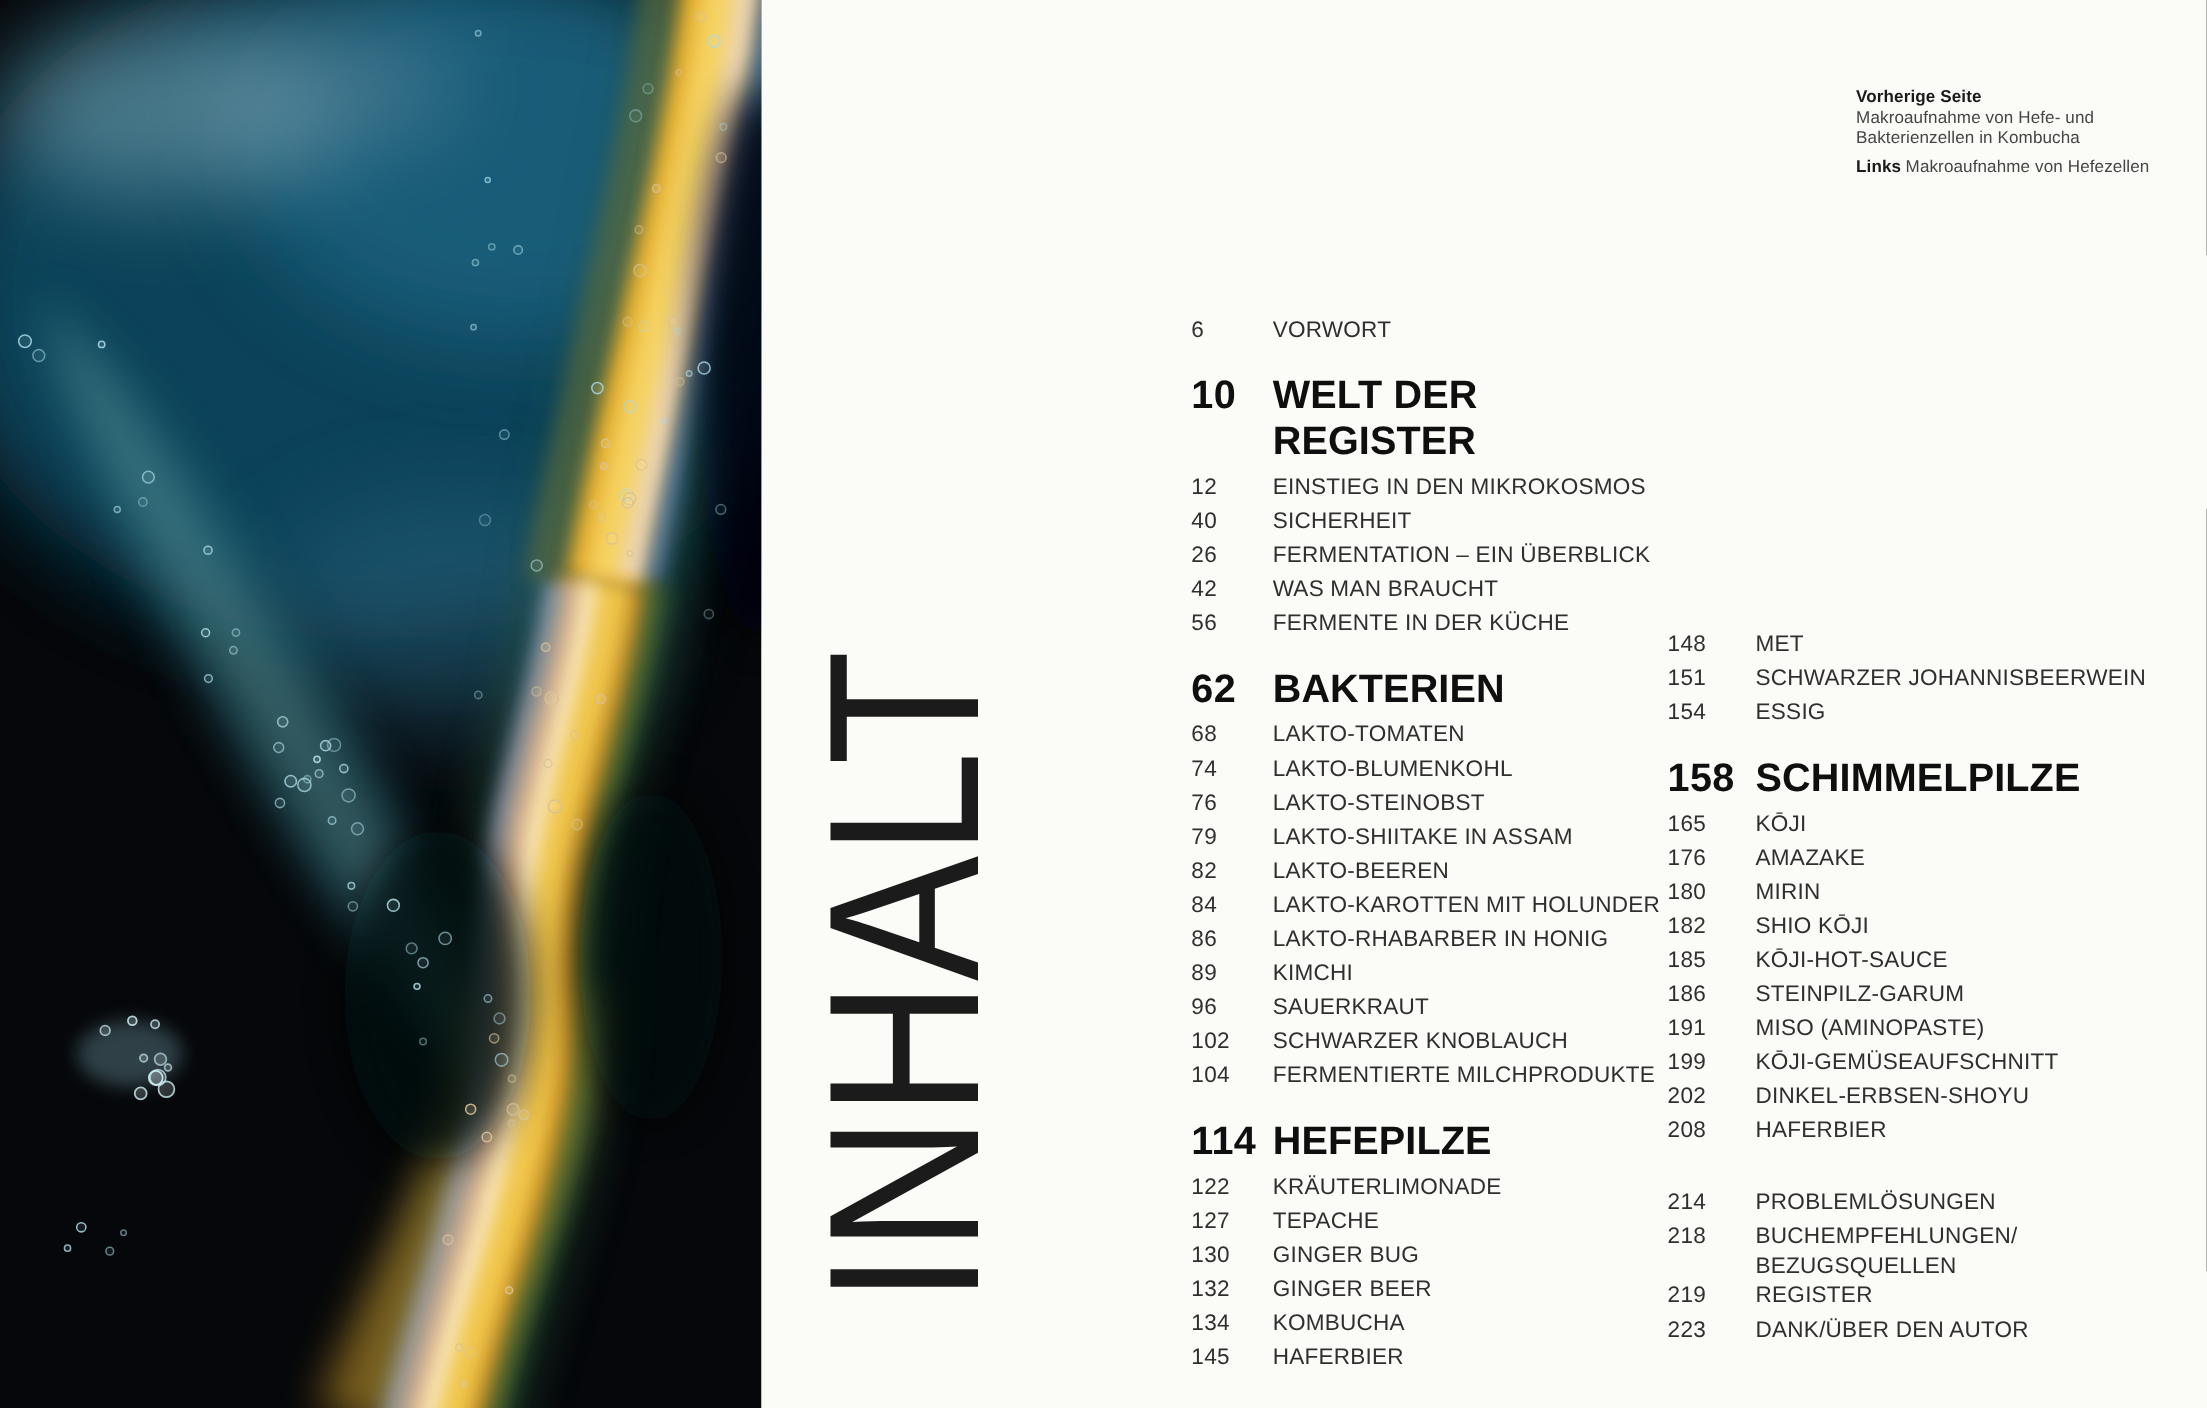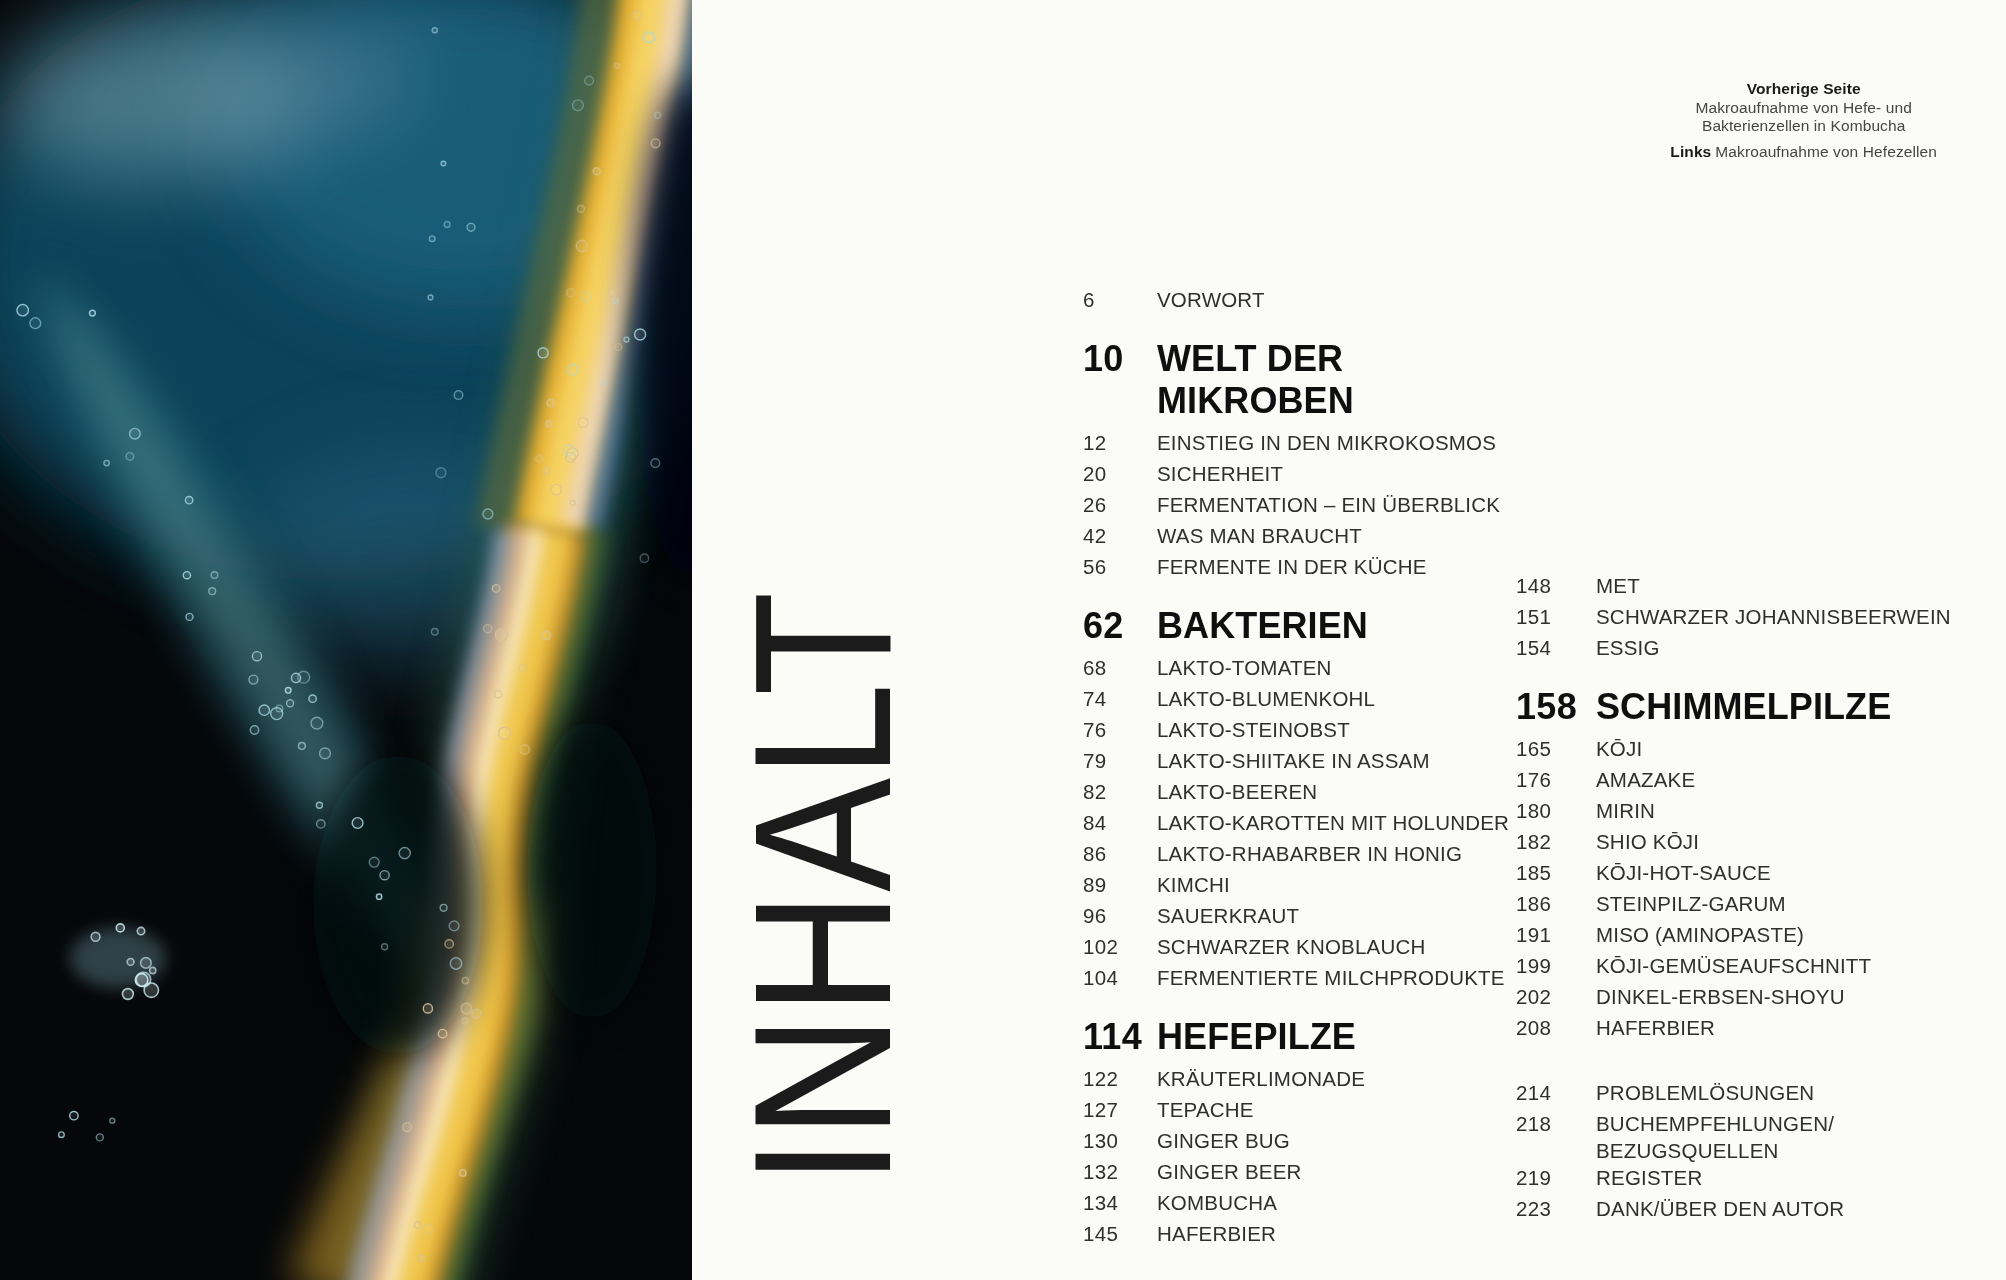--- a/index.html
+++ b/index.html
@@ -22,21 +22,21 @@
     display:flex;align-items:center;justify-content:center;
   }
   .title-text{
     white-space:nowrap;line-height:1;
     font-size:195px;font-weight:400;color:#1b1b1b;
     transform:rotate(-90deg) scaleX(0.875);
   }
 
   
   .caption{
-    position:absolute;top:80px;right:69px;text-align:center;
+    position:absolute;top:80px;right:52px;text-align:left;
     font-size:15.5px;line-height:18.5px;color:#454545;letter-spacing:0.1px;
   }
   .cap-bold{font-weight:700;color:#1a1a1a;}
   .cap-links{margin-top:7px;}
   .cap-links b{color:#1a1a1a;margin-right:4px;font-weight:700;}
 
   
   .toc-col{position:absolute;}
   #col1{left:1083px;top:286px;width:440px;}
   #col2{left:1516px;top:572px;width:445px;}
@@ -237,28 +237,28 @@
     <div class="cap-links"><b>Links</b><span>Makroaufnahme von Hefezellen</span></div>
   </div>
 
   <div class="toc-col" id="col1">
       <div class="toc-row entry">
         <span class="num">6</span>
         <span class="label">VORWORT</span>
       </div>
       <div class="toc-row section">
         <span class="num">10</span>
-        <span class="label">WELT DER MIKROBEN</span>
+        <span class="label">WELT DER REGISTER</span>
       </div>
       <div class="toc-row entry">
         <span class="num">12</span>
         <span class="label">EINSTIEG IN DEN MIKROKOSMOS</span>
       </div>
       <div class="toc-row entry">
-        <span class="num">20</span>
+        <span class="num">40</span>
         <span class="label">SICHERHEIT</span>
       </div>
       <div class="toc-row entry">
         <span class="num">26</span>
         <span class="label">FERMENTATION – EIN ÜBERBLICK</span>
       </div>
       <div class="toc-row entry">
         <span class="num">42</span>
         <span class="label">WAS MAN BRAUCHT</span>
       </div>

